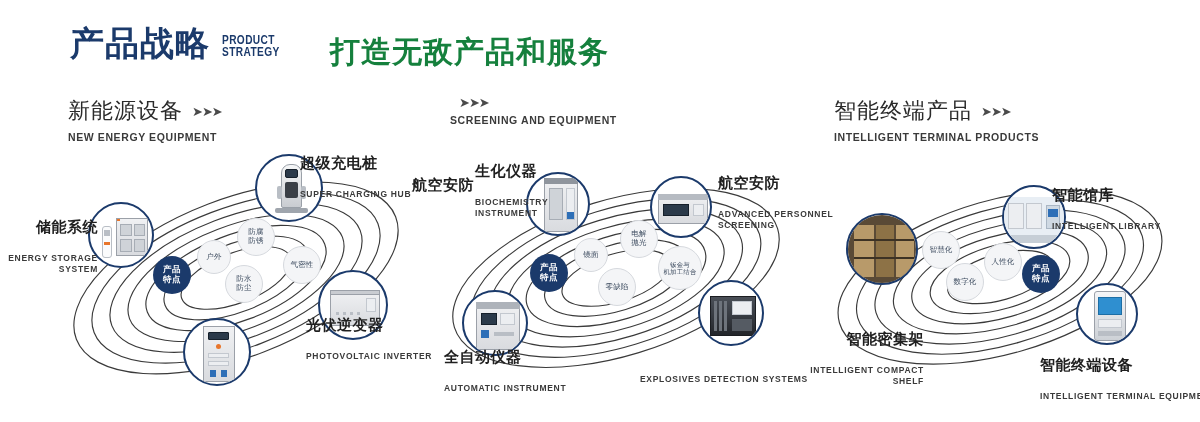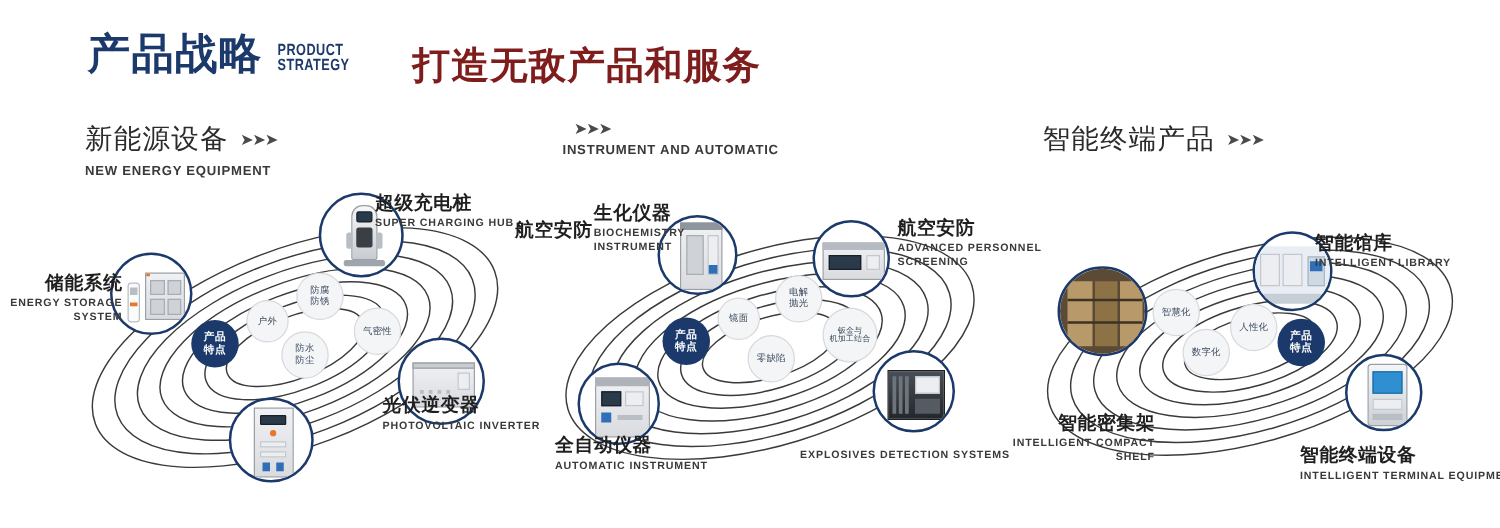--- a/index.html
+++ b/index.html
@@ -21,21 +21,21 @@
   }
   .h-en{
     margin-left:12px;margin-bottom:2px;
     font-size:13px;font-weight:bold;color:#1b3a6b;
     line-height:12px;letter-spacing:.5px;
     transform:scaleX(.78);transform-origin:left bottom;
     white-space:nowrap;
   }
   .h-slogan{
     position:absolute;left:330px;top:32px;
-    font-size:30px;font-weight:bold;color:#7f1d1d;letter-spacing:1px;
+    font-size:30px;font-weight:bold;color:#15803d;letter-spacing:1px;
     white-space:nowrap;
   }
 
   
   .sec-title{position:absolute;}
   .sec-cn{
     font-size:22px;font-weight:normal;color:#2b2b2b;letter-spacing:1px;
     white-space:nowrap;display:flex;align-items:center;
   }
   .chev{margin-left:9px;font-size:13px;color:#4a4a4a;letter-spacing:-1px;line-height:1;}
@@ -68,21 +68,21 @@
     position:absolute;border-radius:50%;
     background:#f4f5f7;border:1px solid #d6d9de;
     display:flex;flex-direction:column;align-items:center;justify-content:center;
     color:#3b4a5e;font-size:7.5px;line-height:1.15;letter-spacing:.2px;
     box-sizing:border-box;text-align:center;
   }
 
   
   .cap{position:absolute;white-space:nowrap;}
   .cap .cn{font-size:15px;font-weight:bold;color:#1f1f1f;letter-spacing:.5px;line-height:1.15;}
-  .cap .en{font-size:8.5px;font-weight:bold;color:#3a3a3a;letter-spacing:.7px;line-height:1.25;margin-top:2px;}
+  .cap .en{font-size:8.5px;font-weight:bold;color:#3a3a3a;letter-spacing:.7px;line-height:1.25;margin-top:18px;}
   .cap.right{text-align:right;}
   .cap.left{text-align:left;}
 
   
   .pz{position:absolute;box-sizing:border-box;}
 
   .cab{background:linear-gradient(180deg,#f0f1f3,#d9dbdf);border:1px solid #9ba0a8;}
   .cab-dark{background:linear-gradient(180deg,#4a4f57,#23262b);border:1px solid #1b1d21;}
   .scr{background:#cfd3d8;border:1px solid #a7adb5;}
   .scr-d{background:#2b3a4a;border:1px solid #16202b;}
@@ -113,28 +113,29 @@
       <span>新能源设备</span>
       <span class="chev">➤➤➤</span>
     </div>
     <div class="sec-en">NEW ENERGY EQUIPMENT</div>
   </div>
 
   <div class="sec-title" style="left:450px;top:96px">
     <div class="sec-cn">
       <span class="chev">➤➤➤</span>
     </div>
-    <div class="sec-en">INSTRUMENT AND AUTOMATIC</div>
+    <div class="sec-en">SCREENING AND EQUIPMENT</div>
   </div>
 
   <div class="sec-title" style="left:834px;top:96px">
     <div class="sec-cn">
       <span>智能终端产品</span>
       <span class="chev">➤➤➤</span>
     </div>
+    <div class="sec-en">INTELLIGENT TERMINAL PRODUCTS</div>
   </div>
 
   <div class="panel" style="left:40px;top:150px;width:400px;height:250px">
 
     <svg class="orbits" width="400" height="250" viewBox="0 0 400 250">
       <g transform="translate(196,128) rotate(-21)" fill="none" stroke="#3a3a3a" stroke-width="1.15">
         <ellipse rx="58" ry="25"></ellipse>
         <ellipse rx="76" ry="34"></ellipse>
         <ellipse rx="95" ry="43"></ellipse>
         <ellipse rx="114" ry="52"></ellipse>

